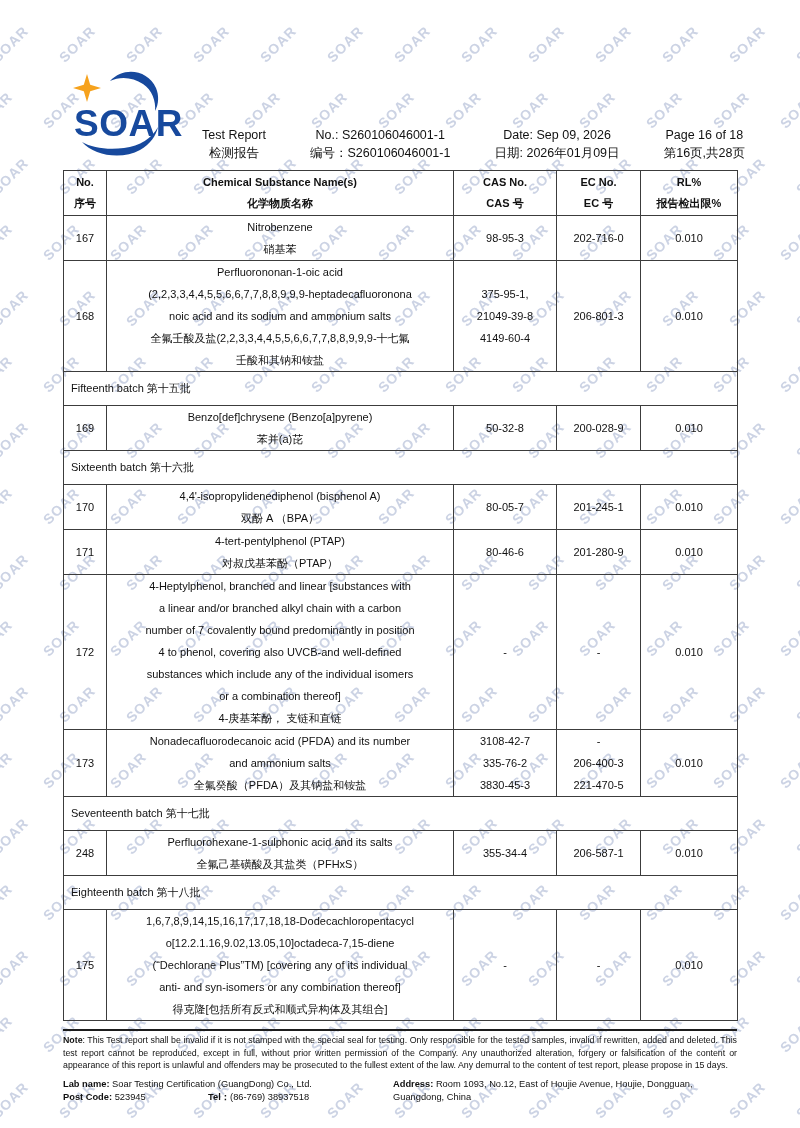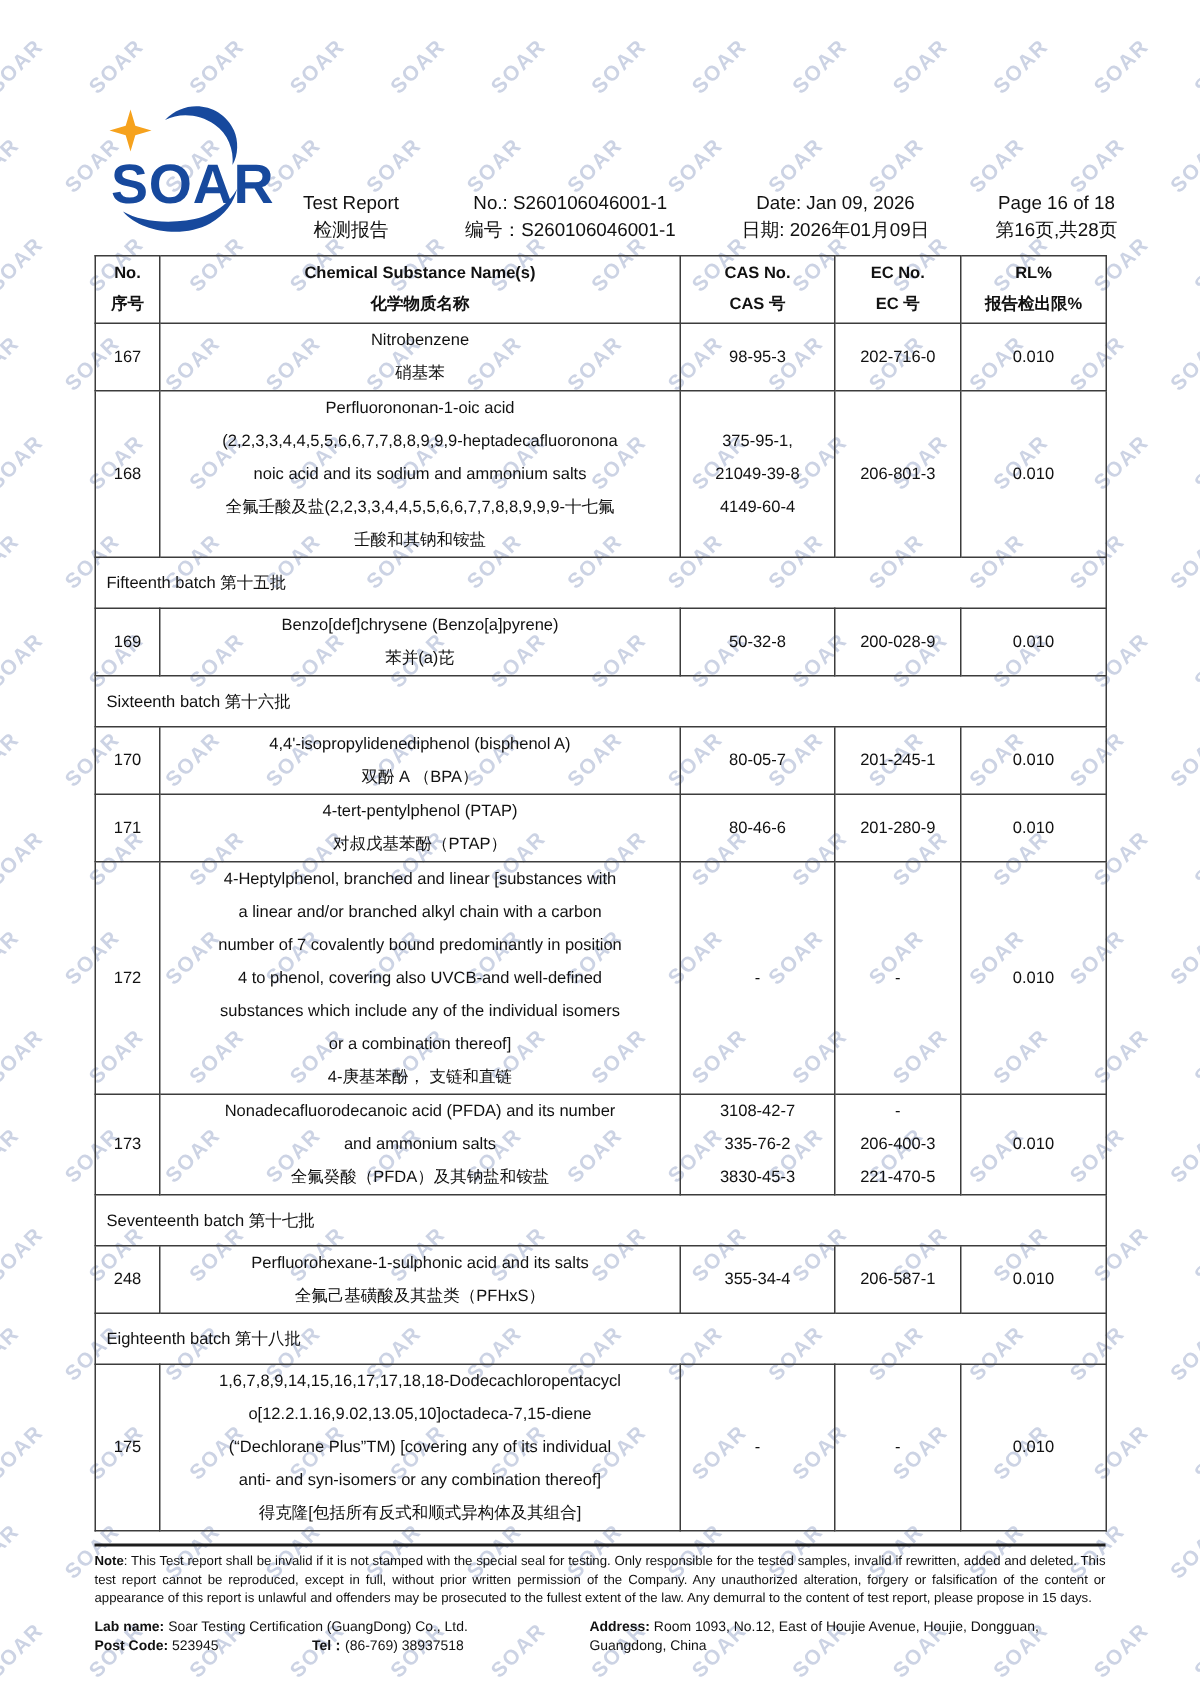--- a/index.html
+++ b/index.html
@@ -283,21 +283,21 @@
     <div class="hdr-cols">
       <div class="hcol">
         <div>Test Report</div>
         <div>检测报告</div>
       </div>
       <div class="hcol">
         <div>No.: S260106046001-1</div>
         <div>编号：S260106046001-1</div>
       </div>
       <div class="hcol">
-        <div>Date: Jan 09, 2026</div>
+        <div>Date: Sep 09, 2026</div>
         <div>日期: 2026年01月09日</div>
       </div>
       <div class="hcol">
         <div>Page 16 of 18</div>
         <div>第16页,共28页</div>
       </div>
     </div>
   </div>
 
   <div class="tbl-wrap">

